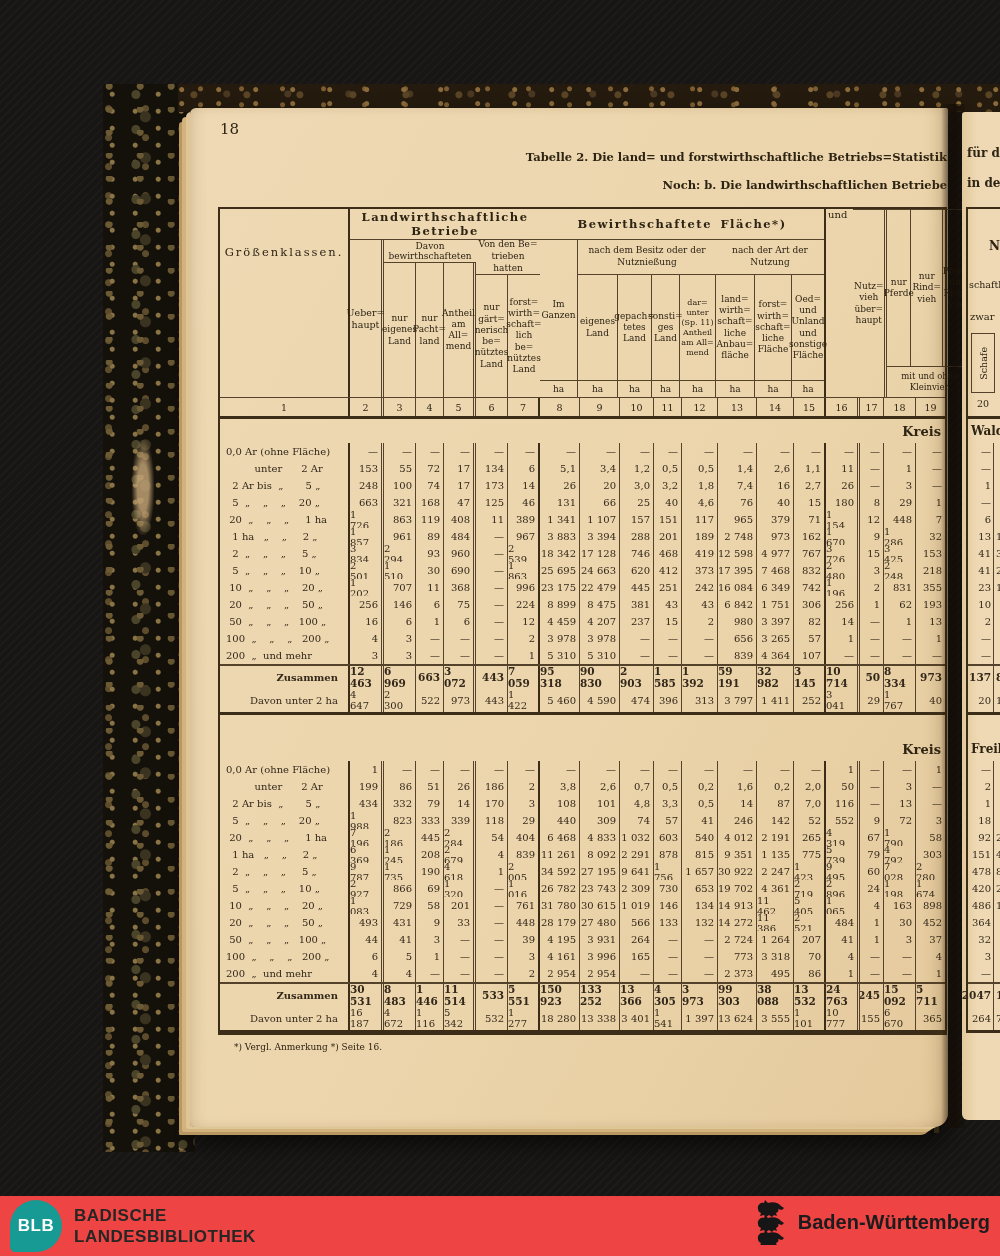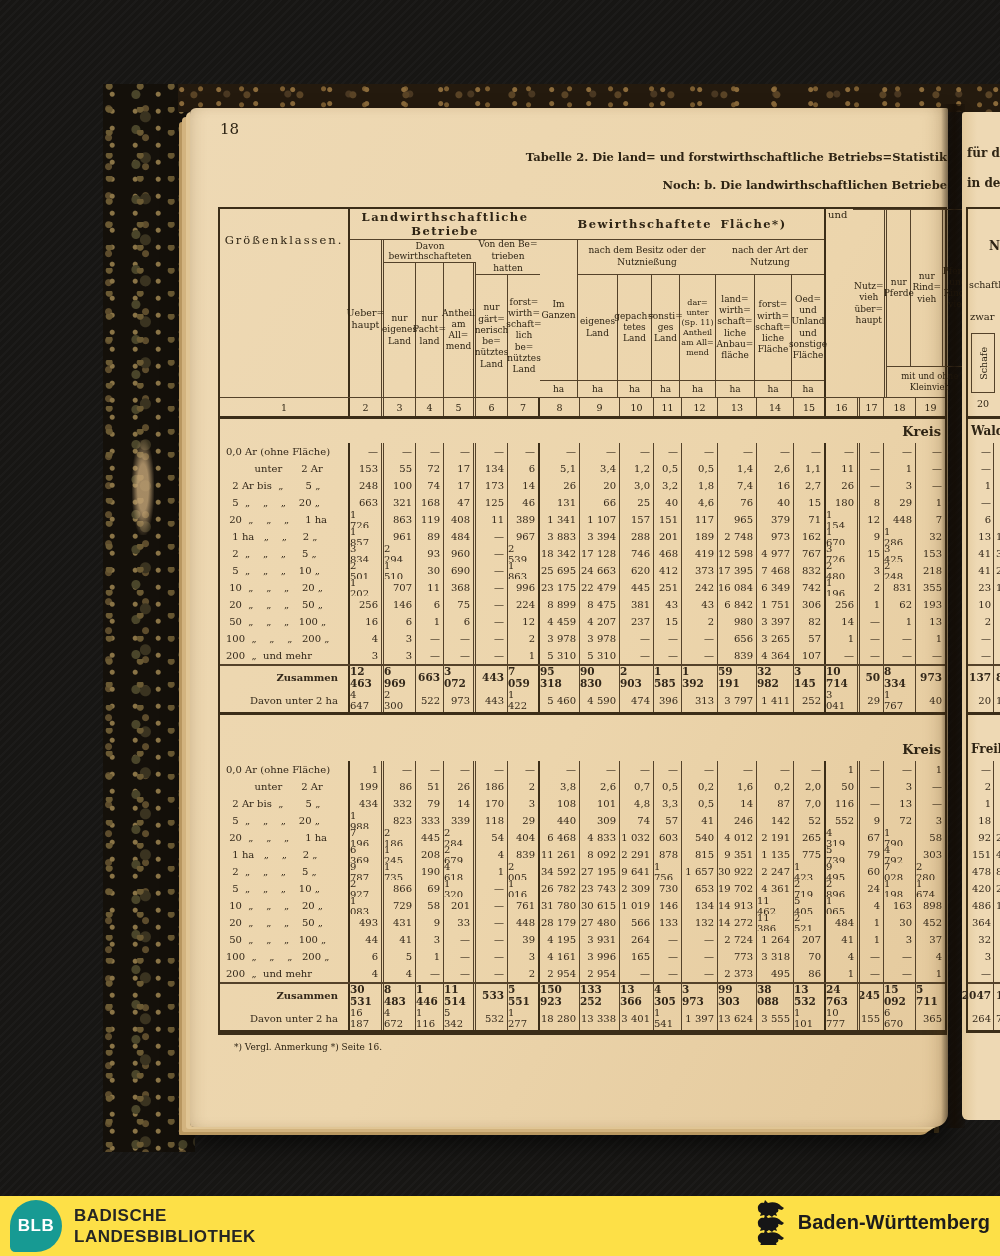--- a/index.html
+++ b/index.html
@@ -60,21 +60,21 @@
   #maintable{position:absolute;left:28px;top:99px;width:729px;border:2px solid #3b2d18;box-sizing:border-box}
   .tc{box-sizing:border-box;border-right:1px solid #54422a;display:flex;align-items:center;justify-content:flex-end;padding-right:3px;overflow:hidden}
   .c0{width:130px}.c1{width:34px}.c2{width:32px}.c3{width:28px}.c4{width:32px}.c5{width:32px}.c6{width:32px}
   .c7{width:40px}.c8{width:40px}.c9{width:34px}.c10{width:28px}.c11{width:36px}.c12{width:39px}.c13{width:37px}
   .c14{width:32px}.c15{width:34px}.c16{width:24px}.c17{width:32px}.c18{width:29px}
   .c0{border-right:2px solid #3b2d18}
   .c1,.c4,.c15{border-right:3px double #54422a}
   .c6,.c14{border-right:2px solid #3b2d18}
   .c18{border-right:none}
   .thead{height:188px;display:flex;border-bottom:1px solid #54422a;font-size:9px;text-align:center}
-  .h-col1{width:130px;box-sizing:border-box;border-right:2px solid #3b2d18;padding-top:24px}
+  .h-col1{width:130px;box-sizing:border-box;border-right:2px solid #3b2d18;padding-top:36px}
   .h-col1 .t1{font-size:11.5px;letter-spacing:2px;margin-bottom:14px}
   .h-col1 .t2{font-size:10px;line-height:1.95;white-space:pre-line}
   .h-sec{display:flex;flex-direction:column;box-sizing:border-box}
   .h-title{height:30px;display:flex;align-items:center;justify-content:center;border-bottom:1px solid #54422a;
     font-size:11.5px;font-weight:bold;letter-spacing:1.5px;word-spacing:3px}
   .h-body{flex:1;display:flex;min-height:0}
   .hc{display:flex;flex-direction:column;align-items:center;justify-content:center;white-space:pre-line;
     box-sizing:border-box;border-right:1px solid #54422a;line-height:1.25}
   .grp{display:flex;flex-direction:column;box-sizing:border-box}
   .h-gt{height:22px;display:flex;align-items:center;justify-content:center;border-bottom:1px solid #54422a;font-size:9px}
@@ -116,21 +116,21 @@
   .s-num{position:absolute;left:3px;top:189px;width:24px;text-align:center;font-size:9.5px}
   .s-kreis{height:24px;display:flex;align-items:center;padding-left:3px;font-weight:bold;font-size:12px;white-space:nowrap}
   .srow{display:flex;height:17px;font-size:10px;color:#33281a}
   .srow.sum{height:22px;border-top:2px solid #54422a;font-weight:bold;font-size:10.5px}
   .srow.dav{height:24px}
   .s20{width:26px;box-sizing:border-box;border-right:1px solid #54422a;display:flex;align-items:center;justify-content:flex-end;padding-right:2px}
   .s21{width:12px;box-sizing:border-box;display:flex;align-items:center;padding-left:2px;overflow:hidden}
   .s-block{border-bottom:3px solid #3b2d18}
   .s-gap{height:22px}
   
-  .bar{position:absolute;left:0;top:1196px;width:1000px;height:60px;background:#fde047;font-family:"Liberation Sans",sans-serif}
+  .bar{position:absolute;left:0;top:1196px;width:1000px;height:60px;background:#ef4444;font-family:"Liberation Sans",sans-serif}
   .blb-logo{position:absolute;left:10px;top:4px;width:52px;height:52px;background:#179a93;border-radius:50% 50% 50% 10%;
     display:flex;align-items:center;justify-content:center;color:#fff;font-weight:bold;font-size:17px;letter-spacing:.5px}
   .lib{position:absolute;left:74px;top:9px;font-weight:bold;font-size:17px;line-height:21px;color:#262624;letter-spacing:.5px}
   .brand{position:absolute;right:10px;top:0;height:52px;display:flex;align-items:center;gap:11px;color:#1c1c1c}
   .brand span{font-size:20px;font-weight:600}
   .lions{display:block}
 </style>
 </head>
 <body>
 

